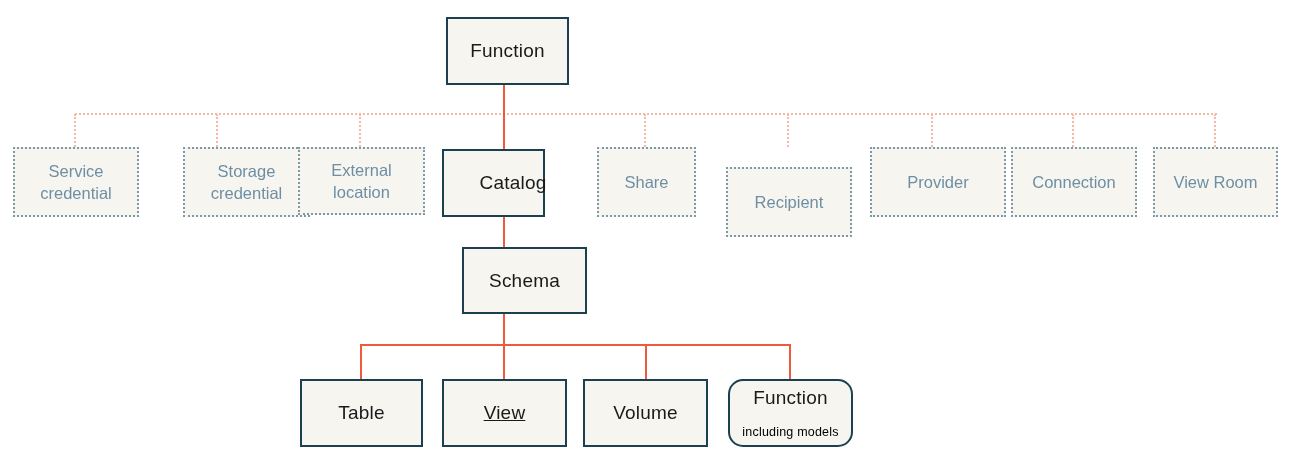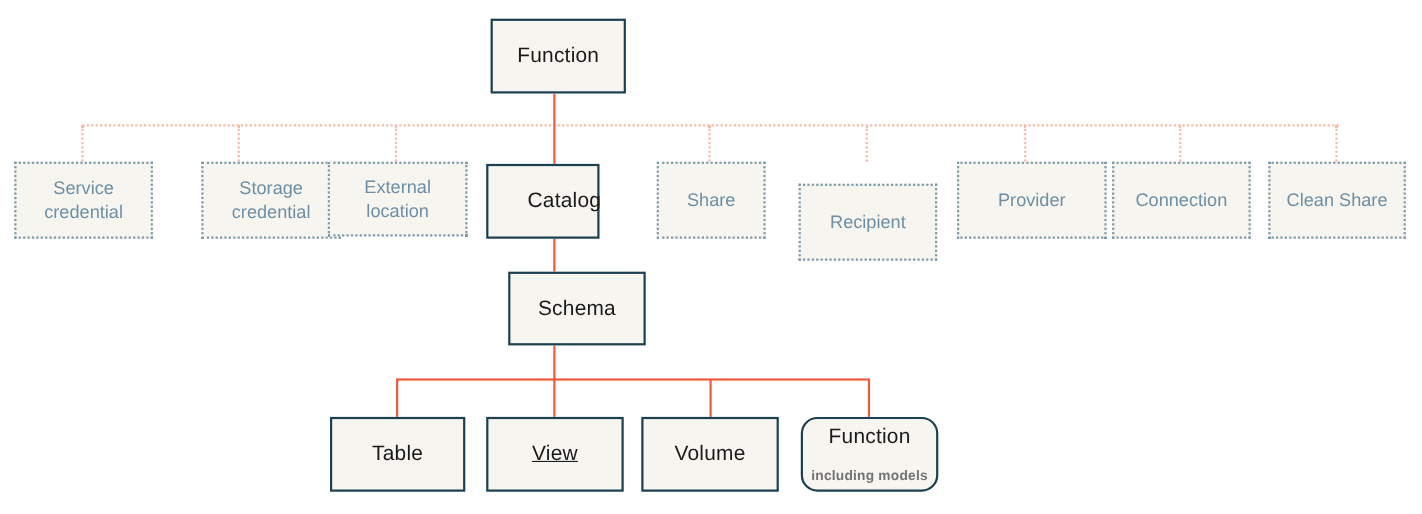--- a/index.html
+++ b/index.html
@@ -22,22 +22,21 @@
     align-items: center;
     justify-content: center;
     color: #1a1a1a;
     font-size: 19px;
     letter-spacing: 0.2px;
     text-align: center;
   }
   .box .sublabel {
     font-size: 12.5px;
     margin-top: 16px;
-    color: #737373;
-    font-weight: bold;
+    color: #000000;
   }
   
   .dbox {
     position: absolute;
     box-sizing: border-box;
     background: #f7f5f0;
     border: 2px dotted #7e99a8;
     display: flex;
     align-items: center;
     justify-content: center;
@@ -155,16 +154,16 @@
   <div class="dbox" id="recipient">
     <span>Recipient</span>
   </div>
   <div class="dbox" id="provider">
     <span>Provider</span>
   </div>
   <div class="dbox" id="connection">
     <span>Connection</span>
   </div>
   <div class="dbox" id="cleanroom">
-    <span>Clean Share</span>
+    <span>View Room</span>
   </div>
 
 </div>
 
 </body></html>

